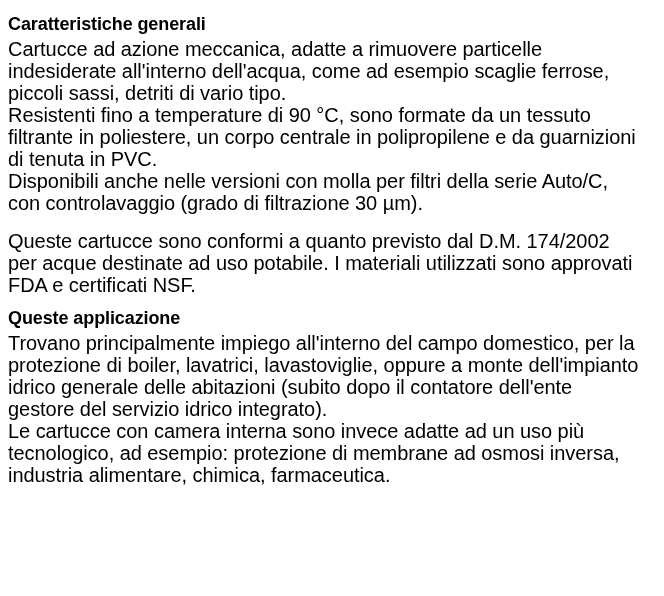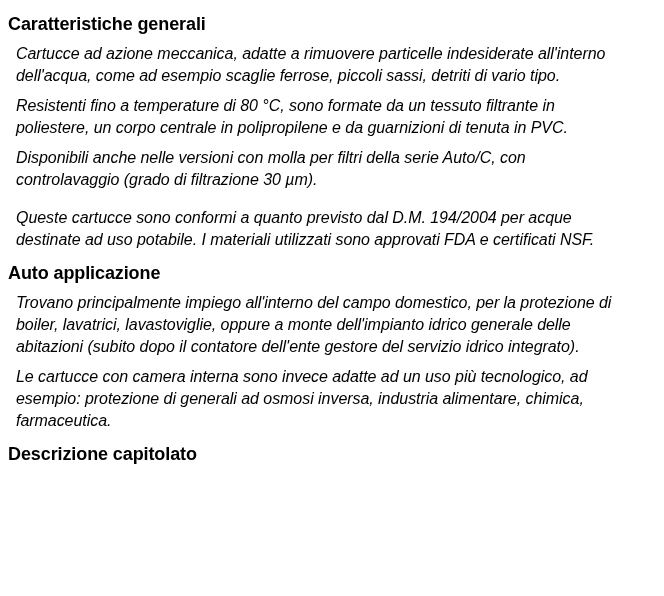--- a/index.html
+++ b/index.html
@@ -36,27 +36,26 @@
   h2.heading {
     font-size: 18px;
     font-weight: bold;
     line-height: 22px;
     margin: 0;
     padding: 0;
     letter-spacing: -0.1px;
     white-space: nowrap;
   }
   p.body-text {
-    font-size: 16px;
+    font-size: 20px;
     font-weight: normal;
     line-height: 22px;
-    margin: 8px;
+    margin: 0;
     padding: 0;
     letter-spacing: -0.05px;
-    font-style: italic;
   }
   p.body-text + p.body-text {
     margin-top: 0;
   }
   
   .sec-general .heading { margin-bottom: 3px; }
   .sec-normative { margin-top: 16px; }
   .sec-normative .heading { margin-bottom: 3px; }
   .sec-campo { margin-top: 11px; }
   .sec-campo .heading { margin-bottom: 3px; }
@@ -65,32 +64,31 @@
 </style>
 </head>
 <body>
 
 <div class="page">
   <div class="content">
 
     <section class="section sec-general">
       <h2 class="heading">Caratteristiche generali</h2>
       <p class="body-text">Cartucce ad azione meccanica, adatte a rimuovere particelle indesiderate all'interno dell'acqua, come ad esempio scaglie ferrose, piccoli sassi, detriti di vario tipo.</p>
-      <p class="body-text">Resistenti fino a temperature di 80 °C, sono formate da un tessuto filtrante in poliestere, un corpo centrale in polipropilene e da guarnizioni di tenuta in PVC.</p>
+      <p class="body-text">Resistenti fino a temperature di 90 °C, sono formate da un tessuto filtrante in poliestere, un corpo centrale in polipropilene e da guarnizioni di tenuta in PVC.</p>
       <p class="body-text">Disponibili anche nelle versioni con molla per filtri della serie Auto/C, con controlavaggio (grado di filtrazione 30 µm).</p>
     </section>
 
     <section class="section sec-normative">
-      <p class="body-text">Queste cartucce sono conformi a quanto previsto dal D.M. 194/2004 per acque destinate ad uso potabile. I materiali utilizzati sono approvati FDA e certificati NSF.</p>
+      <p class="body-text">Queste cartucce sono conformi a quanto previsto dal D.M. 174/2002 per acque destinate ad uso potabile. I materiali utilizzati sono approvati FDA e certificati NSF.</p>
     </section>
 
     <section class="section sec-campo">
-      <h2 class="heading">Auto applicazione</h2>
+      <h2 class="heading">Queste applicazione</h2>
       <p class="body-text">Trovano principalmente impiego all'interno del campo domestico, per la protezione di boiler, lavatrici, lavastoviglie, oppure a monte dell'impianto idrico generale delle abitazioni (subito dopo il contatore dell'ente gestore del servizio idrico integrato).</p>
-      <p class="body-text">Le cartucce con camera interna sono invece adatte ad un uso più tecnologico, ad esempio: protezione di generali ad osmosi inversa, industria alimentare, chimica, farmaceutica.</p>
+      <p class="body-text">Le cartucce con camera interna sono invece adatte ad un uso più tecnologico, ad esempio: protezione di membrane ad osmosi inversa, industria alimentare, chimica, farmaceutica.</p>
     </section>
 
     <section class="section sec-descrizione">
-      <h2 class="heading">Descrizione capitolato</h2>
     </section>
 
   </div>
 </div>
 
 </body></html>

